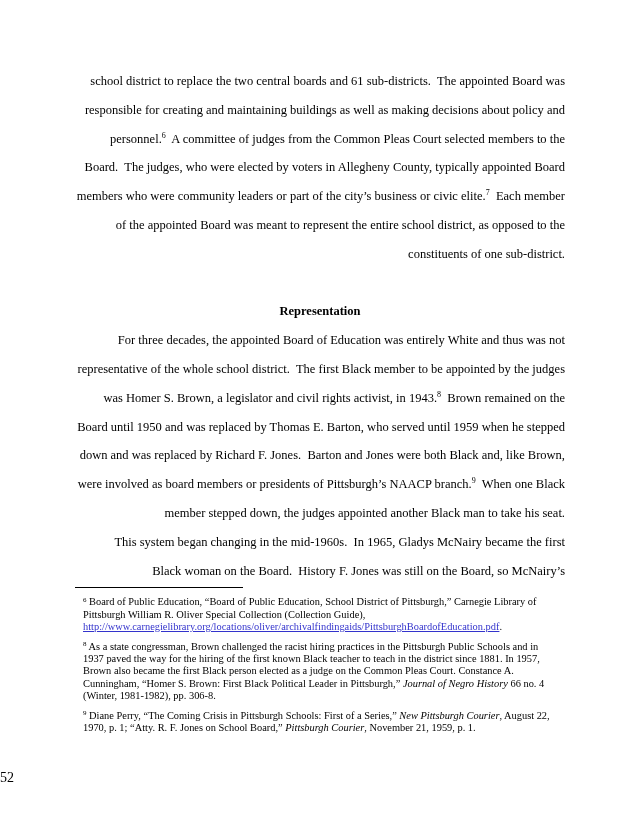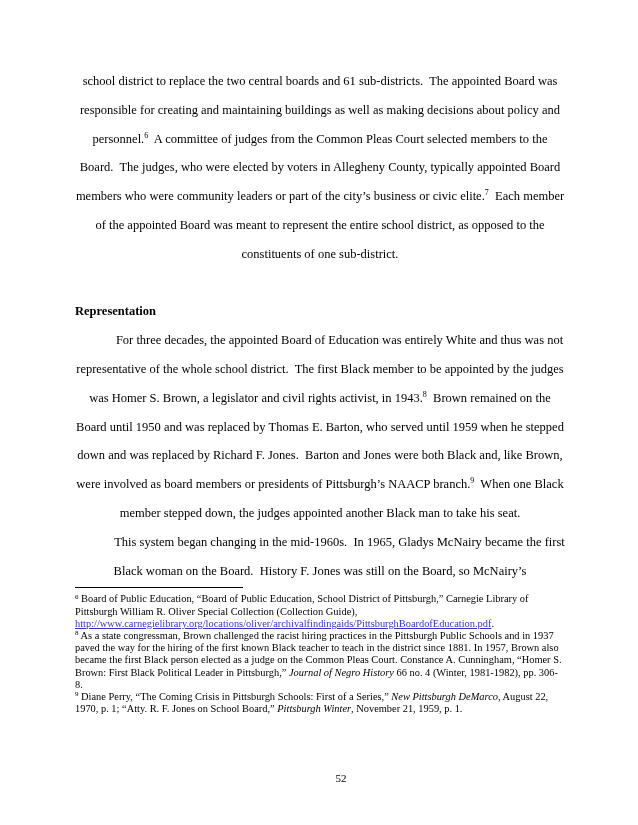--- a/index.html
+++ b/index.html
@@ -18,84 +18,83 @@
     position: absolute;
     left: 75px;
     top: 67px;
     width: 490px;
   }
   .para {
     margin: 0;
     font-size: 12.5px;
     line-height: 28.8px;
     white-space: pre-wrap;
-    text-align: center;
+    text-align: right;
   }
   .para.indent { text-indent: 39px; }
   .heading {
     margin: 28.8px 0 0 0;
     font-size: 12.5px;
     line-height: 28.8px;
     font-weight: bold;
+    text-align: center;
   }
   sup.marker {
     font-size: 8px;
     line-height: 0;
     position: relative;
     top: -5px;
     vertical-align: baseline;
   }
   .footnote-area { margin-top: 2px; }
   .fn-sep {
     width: 168px;
     height: 0;
     border-top: 1px solid #000000;
     margin: 2px 0 5px 0;
   }
   .footnote {
-    margin: 0;
+    margin: 8px;
     font-size: 10.4px;
     line-height: 12.2px;
     white-space: pre-wrap;
   }
   .footnote sup.marker { font-size: 7px; top: -3.5px; }
   .footnote a {
     color: var(--link-color, #3333cc);
     text-decoration: underline;
     word-break: normal;
     overflow-wrap: break-word;
   }
   .footnote em { }
   .page-number {
     position: absolute;
     left: 0;
     top: 771px;
     width: 100%;
-    text-align: center;
-    font-size: 11px;
+    font-size: 14px;
     line-height: 14px;
-    padding-left: 44px;
   }
 </style>
 </head>
 <body>
 
 <div class="page">
   <div class="content">
     <div>
         <p class="para">school district to replace the two central boards and 61 sub-districts.  The appointed Board was responsible for creating and maintaining buildings as well as making decisions about policy and personnel.<sup class="marker">6</sup>  A committee of judges from the Common Pleas Court selected members to the Board.  The judges, who were elected by voters in Allegheny County, typically appointed Board members who were community leaders or part of the city’s business or civic elite.<sup class="marker">7</sup>  Each member of the appointed Board was meant to represent the entire school district, as opposed to the constituents of one sub-district.</p>
       </div>
     <h2 class="heading">Representation</h2>
     <div>
         <p class="para indent">For three decades, the appointed Board of Education was entirely White and thus was not representative of the whole school district.  The first Black member to be appointed by the judges was Homer S. Brown, a legislator and civil rights activist, in 1943.<sup class="marker">8</sup>  Brown remained on the Board until 1950 and was replaced by Thomas E. Barton, who served until 1959 when he stepped down and was replaced by Richard F. Jones.  Barton and Jones were both Black and, like Brown, were involved as board members or presidents of Pittsburgh’s NAACP branch.<sup class="marker">9</sup>  When one Black member stepped down, the judges appointed another Black man to take his seat.</p>
         <p class="para indent">This system began changing in the mid-1960s.  In 1965, Gladys McNairy became the first Black woman on the Board.  History F. Jones was still on the Board, so McNairy’s</p>
       </div>
     <div class="footnote-area">
       <div class="fn-sep"></div>
       <div>
           <p class="footnote"><sup class="marker">6</sup> Board of Public Education, “Board of Public Education, School District of Pittsburgh,” Carnegie Library of Pittsburgh William R. Oliver Special Collection (Collection Guide), <a href="#">http://www.carnegielibrary.org/locations/oliver/archivalfindingaids/PittsburghBoardofEducation.pdf</a>.</p>
           <p class="footnote"><sup class="marker">8</sup> As a state congressman, Brown challenged the racist hiring practices in the Pittsburgh Public Schools and in 1937 paved the way for the hiring of the first known Black teacher to teach in the district since 1881. In 1957, Brown also became the first Black person elected as a judge on the Common Pleas Court. Constance A. Cunningham, “Homer S. Brown: First Black Political Leader in Pittsburgh,” <em>Journal of Negro History</em> 66 no. 4 (Winter, 1981-1982), pp. 306-8.</p>
-          <p class="footnote"><sup class="marker">9</sup> Diane Perry, “The Coming Crisis in Pittsburgh Schools: First of a Series,” <em>New Pittsburgh DeMarco</em>, August 22, 1970, p. 1; “Atty. R. F. Jones on School Board,” <em>Pittsburgh Winter</em>, November 21, 1959, p. 1.</p>
+          <p class="footnote"><sup class="marker">9</sup> Diane Perry, “The Coming Crisis in Pittsburgh Schools: First of a Series,” <em>New Pittsburgh Courier</em>, August 22, 1970, p. 1; “Atty. R. F. Jones on School Board,” <em>Pittsburgh Courier</em>, November 21, 1959, p. 1.</p>
         </div>
     </div>
   </div>
   <div class="page-number">52</div>
 </div>
 
 </body></html>

